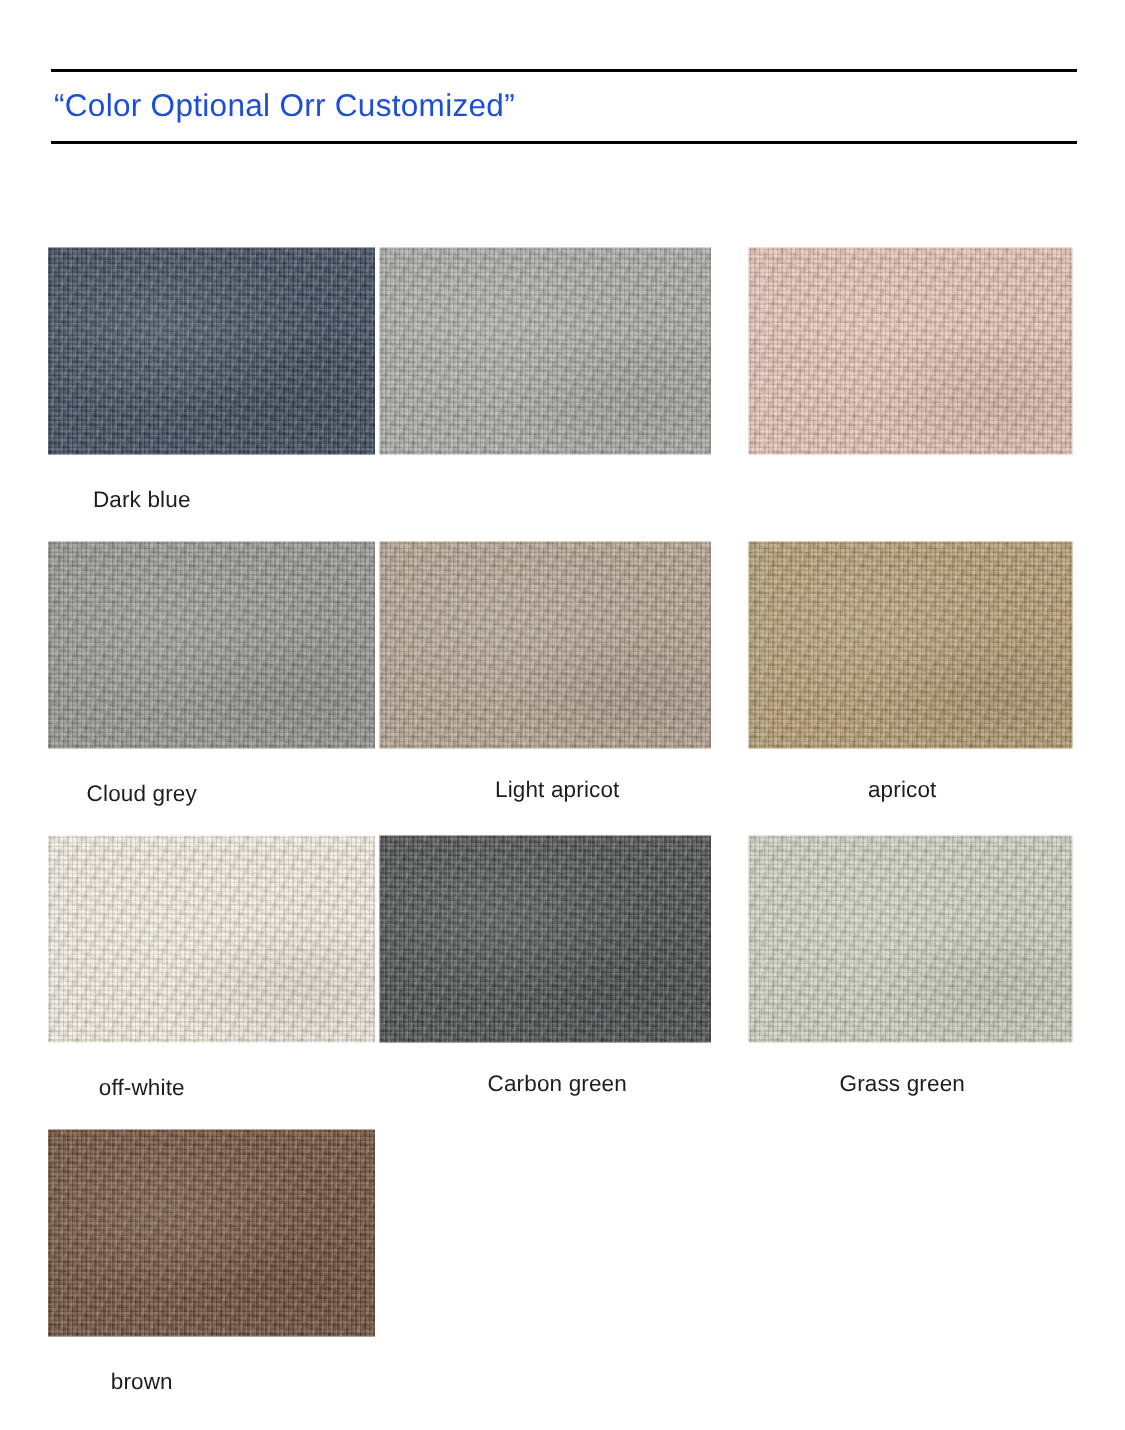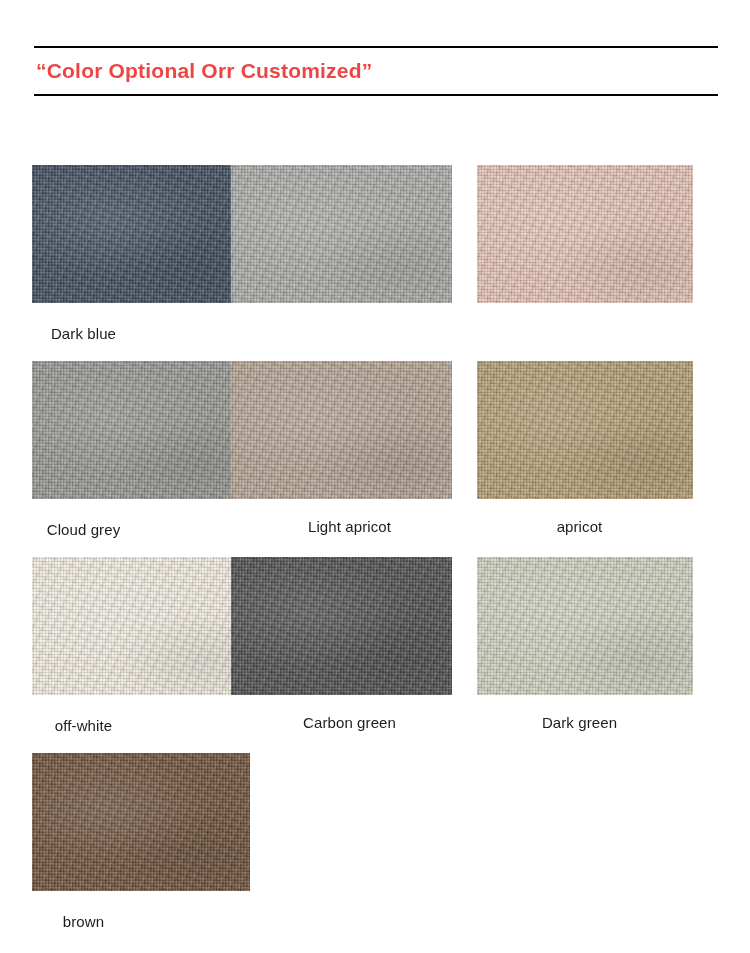--- a/index.html
+++ b/index.html
@@ -28,44 +28,44 @@
     border-top: 2px solid #000000;
     width: 100%;
   }
   .header-title-row {
     height: 46px;
     display: flex;
     align-items: center;
   }
   .header-title {
     font-size: 21px;
-    font-weight: 700;
+    font-weight: 400;
     letter-spacing: 0.2px;
-    color: #ef4444;
+    color: #1d4ed8;
     white-space: nowrap;
     padding-left: 2px;
   }
 
   
   .grid {
     position: absolute;
     left: 0;
     top: 165px;
     width: 750px;
   }
   .row {
     display: flex;
     width: 750px;
     height: 196px;
   }
   .cell {
     position: relative;
     box-sizing: border-box;
   }
-  .cell.col0 { width: 231px; padding-left: 32px; }
+  .cell.col0 { width: 253px; padding-left: 32px; }
   .cell.col1 { width: 237px; padding-left: 0px; }
   .cell.col2 { width: 241px; padding-left: 9px; }
 
   .swatch {
     width: 218px;
     height: 138px;
     position: relative;
     overflow: hidden;
     background-color: #cccccc;
   }
@@ -178,21 +178,21 @@
     <div class="cell col0">
       <div class="swatch" style="background-color: rgb(241, 236, 225);"></div>
       <div class="caption">off-white</div>
     </div>
     <div class="cell col1">
       <div class="swatch" style="background-color: rgb(75, 76, 77);"></div>
       <div class="caption">Carbon green</div>
     </div>
     <div class="cell col2">
       <div class="swatch" style="background-color: rgb(204, 208, 189);"></div>
-      <div class="caption">Dark green</div>
+      <div class="caption">Grass green</div>
     </div>
   </div>
 
   <div class="row">
     <div class="cell col0">
       <div class="swatch" style="background-color: rgb(109, 79, 56);"></div>
       <div class="caption">brown</div>
     </div>
     <div class="cell col1"></div>
     <div class="cell col2"></div>

